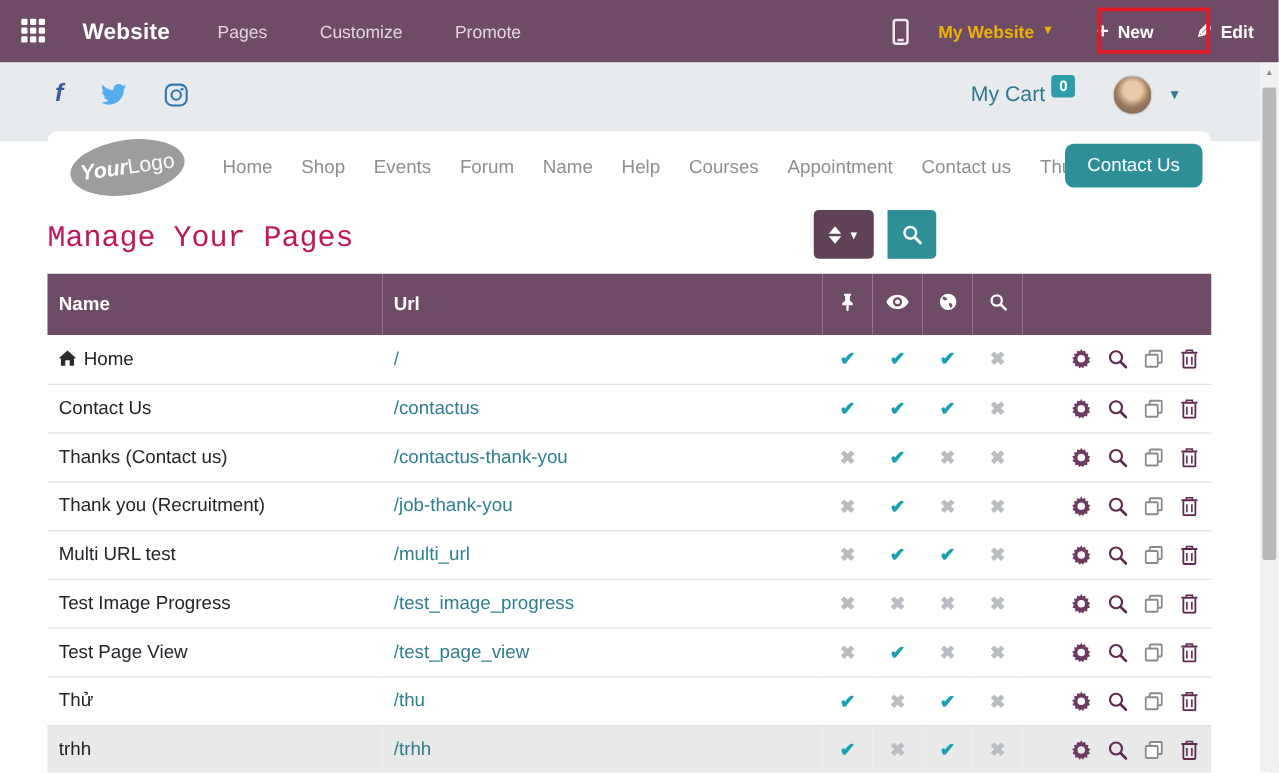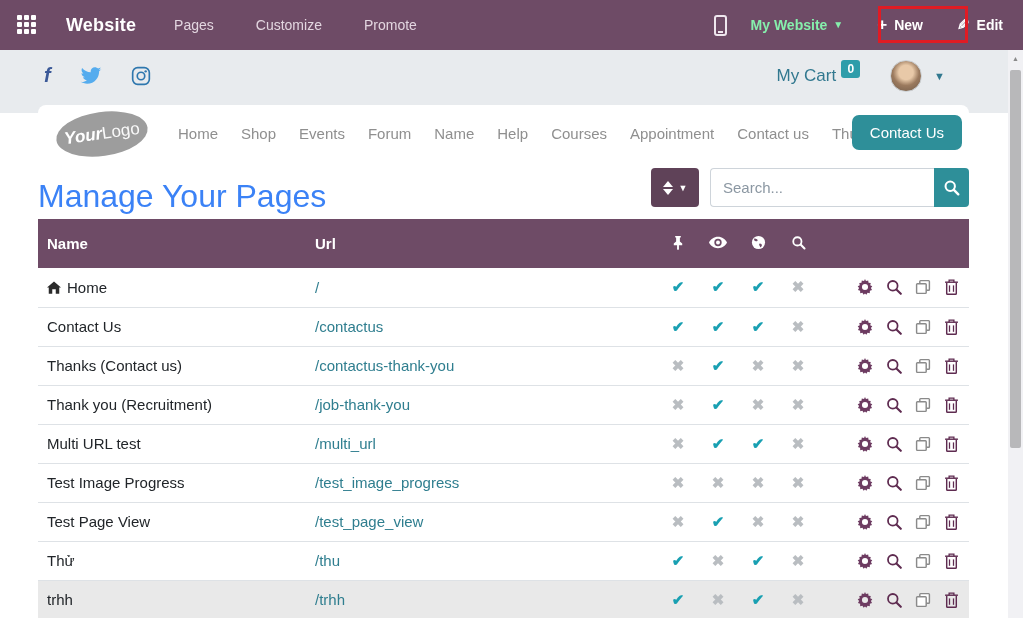--- a/index.html
+++ b/index.html
@@ -16,21 +16,21 @@
   }
   .grid-icon { width:20px; height:20px; margin-left:17px; display:grid;
     grid-template-columns:repeat(3,5px); grid-template-rows:repeat(3,5px); gap:2px; cursor:pointer;}
   .grid-icon span { background:#fff; border-radius:1px; }
   .app-name { font-size:18px; font-weight:bold; margin-left:29px; letter-spacing:.2px; cursor:pointer;}
   .topmenu { display:flex; margin-left:38px; gap:42px; font-size:14px; color:#e3d6e0; }
   .topmenu div { cursor:pointer; }
   .topbar-right { position:absolute; right:20px; top:0; height:50px; display:flex; align-items:center; gap:24px; font-size:14px; }
   .phone-icon { width:13px; height:21px; border:2px solid #efe7ee; border-radius:3px; position:relative; cursor:pointer;}
   .phone-icon::after { content:""; position:absolute; bottom:1px; left:2px; right:2px; height:2px; background:#efe7ee; }
-  .ws-select { display:flex; align-items:center; gap:6px; cursor:pointer; color:#86efac; font-weight:bold;}
+  .ws-select { display:flex; align-items:center; gap:6px; cursor:pointer; color:#eab308; font-weight:bold;}
   .caret { font-size:10px; line-height:1; }
   .new-btn { display:flex; align-items:center; gap:7px; font-weight:bold; color:#fff; cursor:pointer; padding:6px 10px;}
   .plus-glyph { font-size:17px; font-weight:bold; }
   .edit-btn { display:flex; align-items:center; gap:7px; font-weight:bold; color:#fff; cursor:pointer;}
   .pencil-glyph { font-size:15px; transform:scaleX(-1); display:inline-block; }
   .highlight-box {
     position:absolute; left:878px; top:6px; width:90px; height:37px;
     border:3px solid #e01b24; pointer-events:none; z-index:30;
   }
   
@@ -51,21 +51,21 @@
     border-radius:8px 8px 0 0; display:flex; align-items:center; }
   .logo { width:92px; height:44px; background:#9d9d9d; border-radius:50%; transform:rotate(-8deg);
     margin-left:18px; display:flex; align-items:center; justify-content:center; color:#fff; font-size:17px; flex:none; cursor:pointer;}
   .logo b { font-style:italic; font-weight:bold; }
   .logo span { font-weight:300; opacity:.95; }
   .navitems { display:flex; gap:23px; margin-left:30px; font-size:15px; color:#8f8f8f; white-space:nowrap; }
   .navitems div { cursor:pointer; }
   .cta-btn { position:absolute; right:7px; top:10px; background:#2e8f99; color:#fff; font-size:15px;
     padding:9px 18px; border-radius:7px; border:none; cursor:pointer; }
   
-  .page-title { position:absolute; left:38px; top:178px; font-size:32px; color:#3b82f6; }
+  .page-title { position:absolute; left:38px; top:178px; font-size:24px; color:#be185d;font-family:Liberation Mono, monospace; }
   .sort-btn { position:absolute; left:651px; top:168px; width:48px; height:39px; background:#5f4258;
     border-radius:4px; display:flex; align-items:center; justify-content:center; gap:6px; cursor:pointer; }
   .sort-glyph { display:flex; flex-direction:column; gap:2px; }
   .tri-up { width:0; height:0; border-left:5px solid transparent; border-right:5px solid transparent; border-bottom:6px solid #fff; }
   .tri-down { width:0; height:0; border-left:5px solid transparent; border-right:5px solid transparent; border-top:6px solid #fff; }
   .sort-caret { color:#fff; font-size:9px; }
   .search-group { position:absolute; left:710px; top:168px; width:259px; height:39px; display:flex; }
   .search-input { flex:1; border:1px solid #ced4da; border-right:none; border-radius:4px 0 0 4px;
     font-size:15px; padding:0 12px; color:#495057; outline:none; font-family:"Liberation Sans",sans-serif;}
   .search-input::placeholder { color:#8b97a2; }
@@ -178,21 +178,20 @@
 
 <div class="page-title">Manage Your Pages</div>
 <div class="sort-btn">
   <span class="sort-glyph">
       <span class="tri-up"></span>
       <span class="tri-down"></span>
     </span>
   <span class="sort-caret">▼</span>
 </div>
 <div class="search-group">
-  <input class="search-input" placeholder="Search..." style="">
   <button class="search-btn">
     <svg width="17" height="17" viewBox="0 0 20 20">
       <circle cx="8.5" cy="8.5" r="5.5" fill="none" stroke="#fff" stroke-width="2.4"></circle>
       <line x1="12.8" y1="12.8" x2="18" y2="18" stroke="#fff" stroke-width="2.8" stroke-linecap="round"></line>
     </svg>
   </button>
 </div>
 
 <table class="pages">
   <colgroup>

